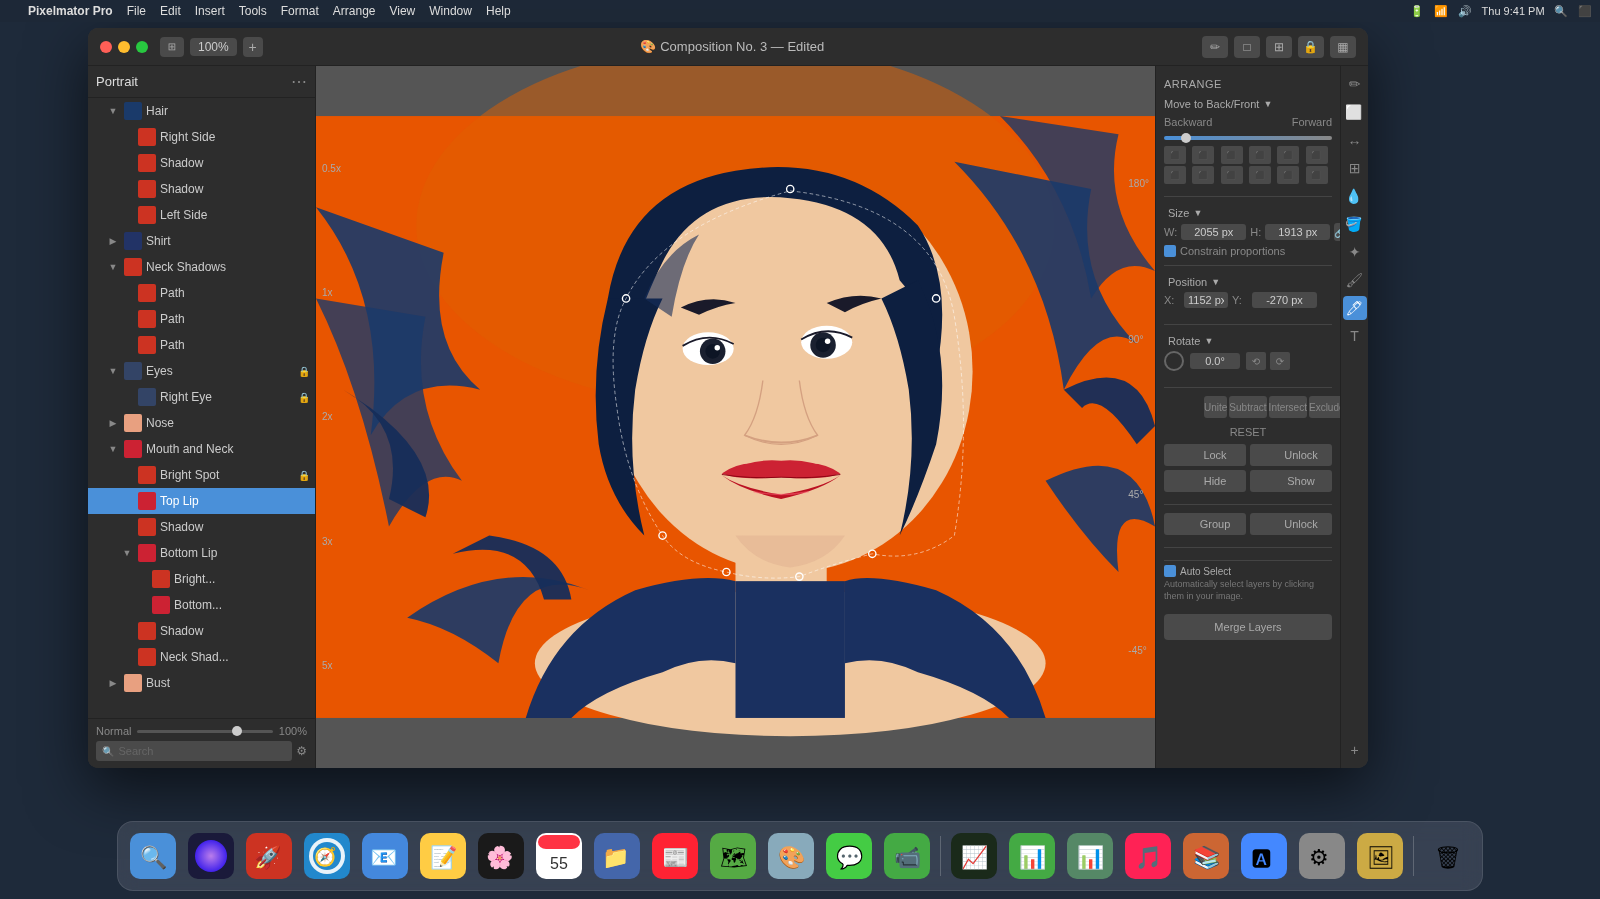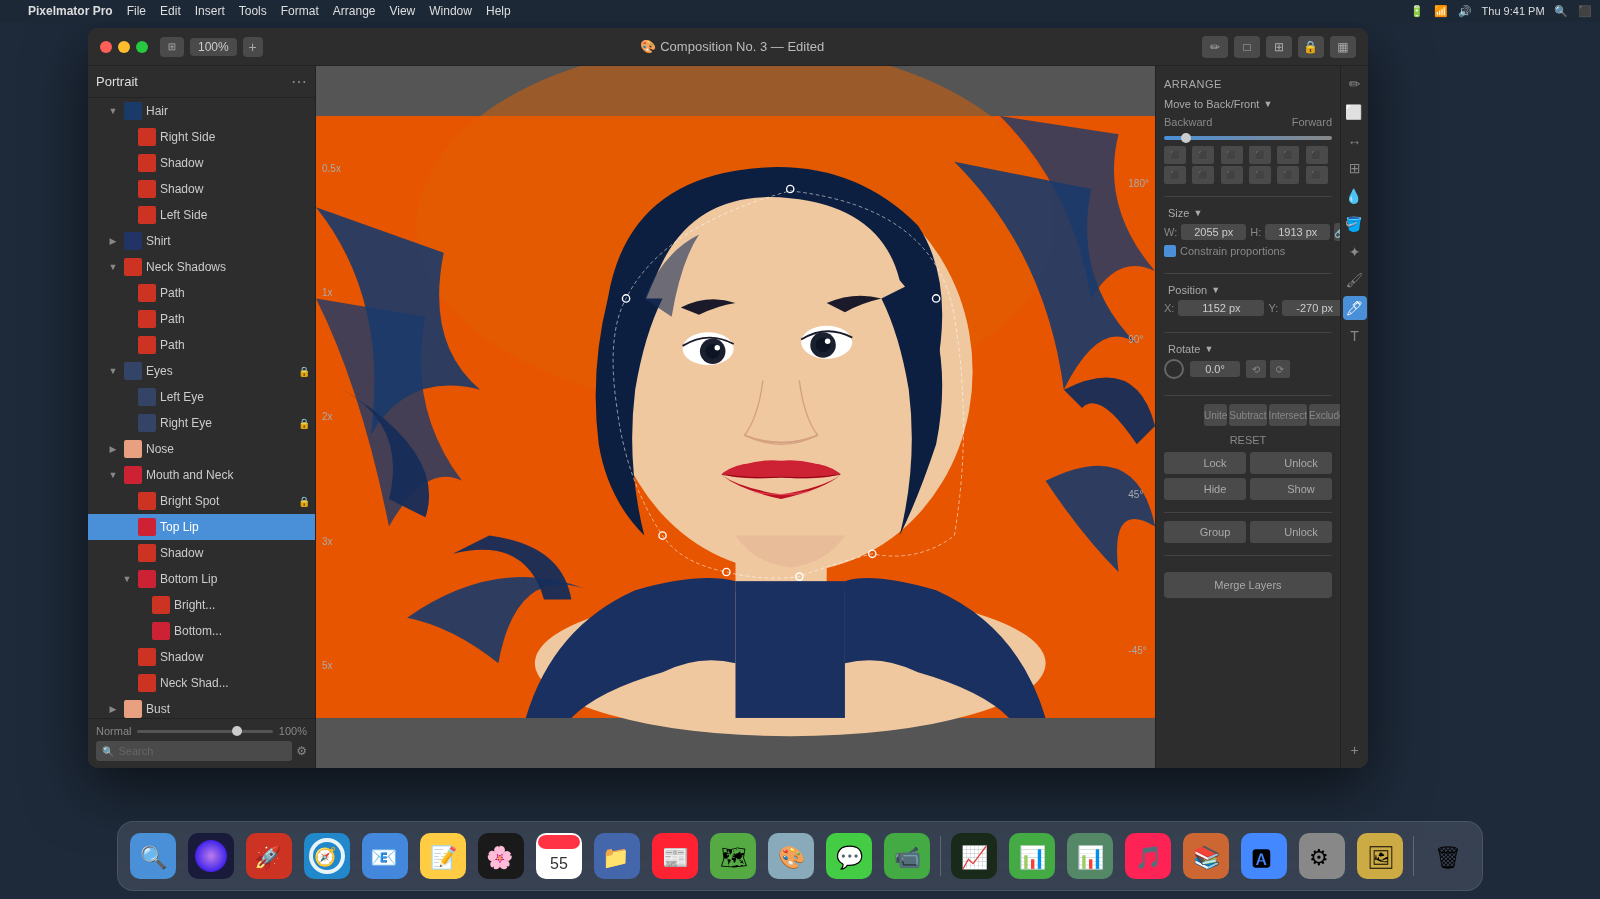--- a/index.html
+++ b/index.html
@@ -233,21 +233,21 @@
       width: 22px; height: 18px;
       background: #4a4a4a;
       border-radius: 2px;
       display: flex; align-items: center; justify-content: center;
       cursor: pointer;
       font-size: 8px; color: #888;
     }
 
     .divider { height: 1px; background: #444; margin: 8px 0; }
 
-    .size-section { margin-bottom: 8px; }
+    .size-section { margin-bottom: 0; }
     .size-input {
       background: #4a4a4a; border: none; border-radius: 3px;
       color: #ccc; font-size: 11px; padding: 2px 4px;
       width: 60px; text-align: center;
     }
     .constrain-row {
       display: flex; align-items: center; gap: 4px; font-size: 11px; color: #888;
     }
     .checkbox { width: 12px; height: 12px; background: #4a90d9; border-radius: 2px; }
 
@@ -543,27 +543,20 @@
       <span class="layer-thumb path" style="background:#cc3322;"></span>
       <span class="layer-name">Path</span>
 
     </div>
           <div class="layer-item">
       <span class="layer-indent" style="width:14px"></span>
       <span class="layer-arrow">▼</span>
       <span class="layer-thumb eye" style="background:#334466;"></span>
       <span class="layer-name">Eyes</span>
       <span class="layer-lock-icon">🔒</span>
-    </div>
-          <div class="layer-item">
-      <span class="layer-indent" style="width:28px"></span>
-      <span class="layer-arrow"></span>
-      <span class="layer-thumb eye" style="background:#334466;"></span>
-      <span class="layer-name">Left Eye</span>
-
     </div>
           <div class="layer-item">
       <span class="layer-indent" style="width:28px"></span>
       <span class="layer-arrow"></span>
       <span class="layer-thumb eye" style="background:#334466;"></span>
       <span class="layer-name">Right Eye</span>
       <span class="layer-lock-icon">🔒</span>
     </div>
           <div class="layer-item">
       <span class="layer-indent" style="width:14px"></span>
@@ -809,21 +802,21 @@
 
       <div class="divider"></div>
 
       <div class="pos-section">
         <div class="section-header-row">
           <span>Position</span>
           <span class="section-header-arrow">▼</span>
         </div>
         <div style="display: flex; align-items: center; gap: 4px;">
           <span style="font-size:11px; color:#888; width:16px;">X:</span>
-          <input class="pos-input" value="1152 px" style="background: rgb(74, 74, 74); border: none; border-radius: 3px; color: rgb(204, 204, 204); font-size: 11px; padding: 2px 4px; width: 86px; text-align: center;">
+          <input class="pos-input" value="1152 px" style="background: rgb(74, 74, 74); border: none; border-radius: 3px; color: rgb(204, 204, 204); font-size: 11px; padding: 2px 4px; width: 44px; text-align: center;">
           <span style="font-size:11px; color:#888; width:16px;">Y:</span>
           <input class="pos-input" value="-270 px" style="background: rgb(74, 74, 74); border: none; border-radius: 3px; color: rgb(204, 204, 204); font-size: 11px; padding: 2px 4px; width: 65px; text-align: center;">
         </div>
       </div>
 
       <div class="divider"></div>
 
       <div class="rotate-section">
         <div class="section-header-row">
           <span>Rotate</span>
@@ -862,20 +855,27 @@
 
       <div class="divider"></div>
 
       <div class="lock-hide-row">
         <div class="lh-btn">Group</div>
         <div class="lh-btn">Unlock</div>
       </div>
 
       <div class="divider"></div>
 
+      <div class="auto-select-section">
+        <div class="auto-select-row">
+          <div class="checkbox"></div>
+          <span class="auto-select-text">Auto Select</span>
+        </div>
+        <p class="auto-select-desc">Automatically select layers by clicking them in your image.</p>
+      </div>
 
       <div class="merge-btn">Merge Layers</div>
     </div>
 
     <div class="right-panel-tools">
       <div class="tool-btn">✏</div>
       <div class="tool-btn">⬜</div>
       <div class="tool-btn">↔</div>
       <div class="tool-btn">⊞</div>
       <div class="tool-btn">💧</div>

